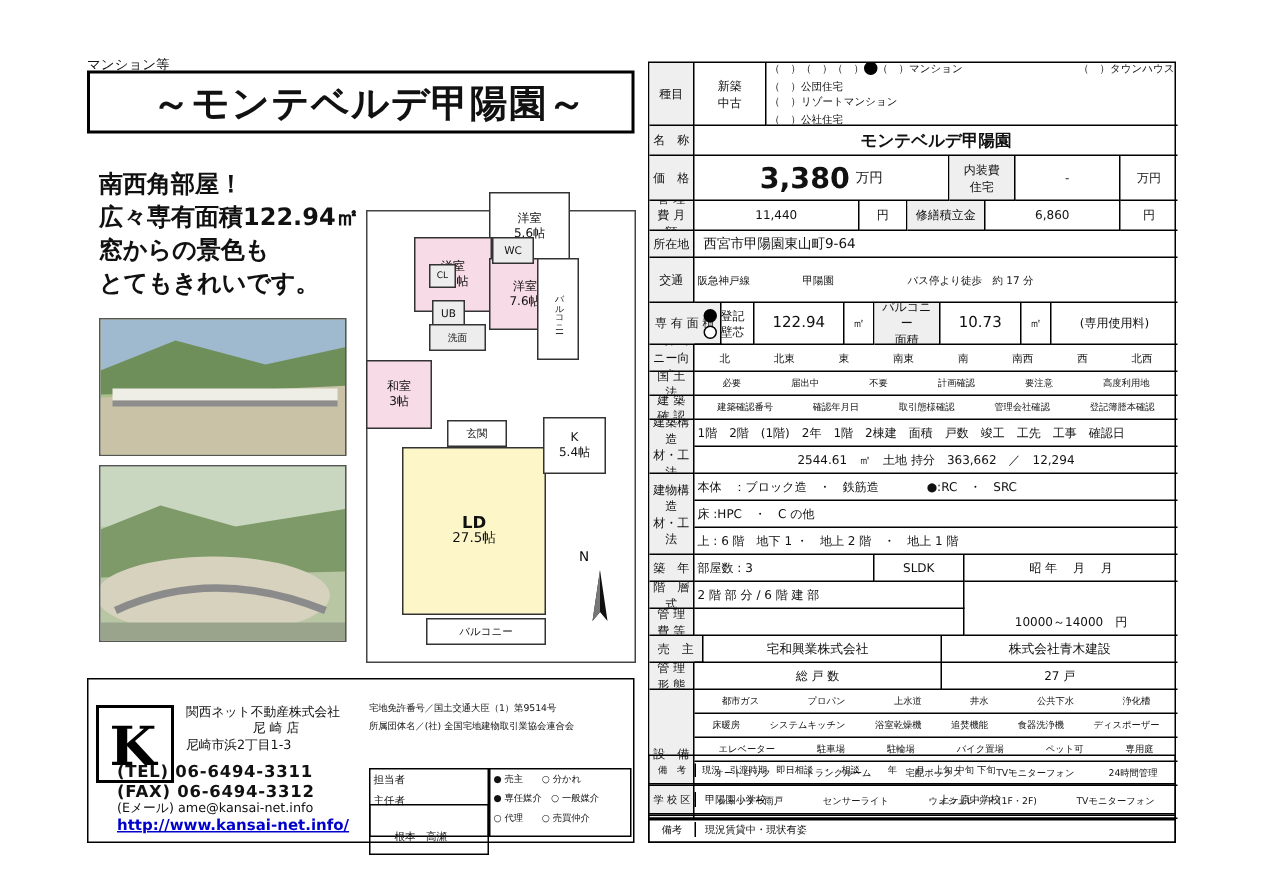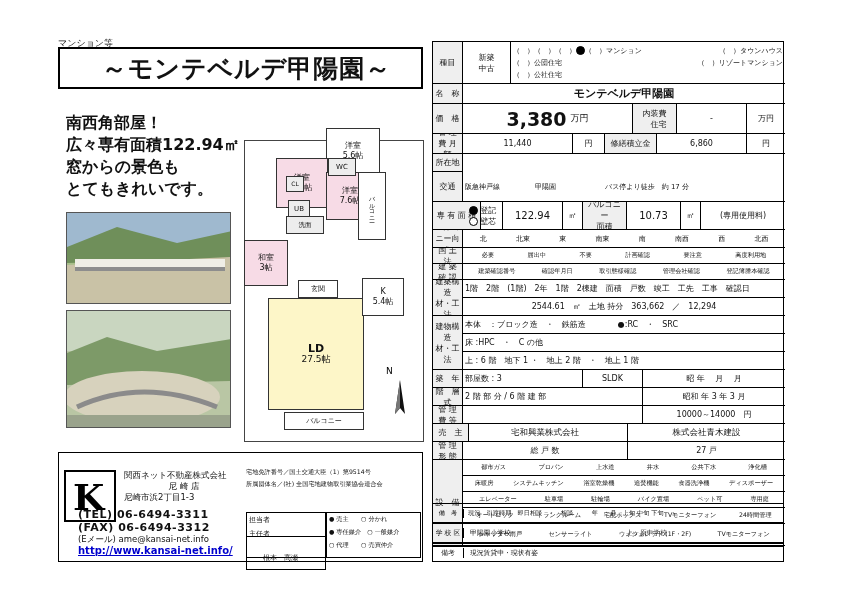--- a/index.html
+++ b/index.html
@@ -187,52 +187,53 @@
     <div class="cell" style="left:30px;top:0;width:48px;height:42px;flex-direction:column;justify-content:center;">
       <div>新築</div>
       <div>中古</div>
     </div>
     <div class="cell" style="left:78px;top:0;width:274px;height:42px;border-right:none;">
       <div style="width:100%;">
         <div class="tiny" style="display:flex;justify-content:space-between;">
           <span>（　）（　）（　）<span class="dot"></span>（　）<span>マンション</span></span>
           <span>（　）<span>タウンハウス</span></span>
         </div>
-        <div class="tiny" style="display:flex;justify-content:space-between;margin-top:2px;">
+        <div class="tiny" style="display:flex;justify-content:space-between;margin-top:2px;flex-direction:column;">
           <span>（　）<span>公団住宅</span></span>
           <span>（　）<span>リゾートマンション</span></span>
         </div>
         <div class="tiny" style="display:flex;justify-content:space-between;margin-top:2px;">
           <span>（　）<span>公社住宅</span></span>
           <span></span>
         </div>
       </div>
     </div>
 
     <div class="cell lbl" style="left:0;top:42px;width:30px;height:20px;">名　称</div>
     <div class="cell c" style="left:30px;top:42px;width:322px;height:20px;border-right:none;font-size:11px;font-weight:bold;">モンテベルデ甲陽園</div>
 
     <div class="cell lbl" style="left:0;top:62px;width:30px;height:30px;">価　格</div>
     <div class="cell c" style="left:30px;top:62px;width:170px;height:30px;">
       <span class="big">3,380</span>
       <span style="font-size:9px;margin-left:4px;">万円</span>
     </div>
-    <div class="cell lbl t6" style="left:200px;top:62px;width:44px;height:30px;white-space:pre-line;text-align:right;">内装費
+    <div class="cell lbl t6" style="left:200px;top:62px;width:44px;height:30px;white-space:pre-line;">内装費
 住宅</div>
     <div class="cell c" style="left:244px;top:62px;width:70px;height:30px;">-</div>
     <div class="cell c tiny" style="left:314px;top:62px;width:38px;height:30px;border-right:none;">万円</div>
 
     <div class="cell lbl t6" style="left:0;top:92px;width:30px;height:20px;">管 理 費 月 額</div>
     <div class="cell c" style="left:30px;top:92px;width:110px;height:20px;">11,440</div>
     <div class="cell c tiny" style="left:140px;top:92px;width:32px;height:20px;">円</div>
     <div class="cell lbl t6" style="left:172px;top:92px;width:52px;height:20px;">修繕積立金</div>
     <div class="cell c" style="left:224px;top:92px;width:90px;height:20px;">6,860</div>
     <div class="cell c tiny" style="left:314px;top:92px;width:38px;height:20px;border-right:none;">円</div>
 
     <div class="cell lbl" style="left:0;top:112px;width:30px;height:18px;">所在地</div>
+    <div class="cell" style="left:30px;top:112px;width:322px;height:18px;border-right:none;font-size:9px;padding-left:6px;">西宮市甲陽園東山町9-64</div>
 
     <div class="cell lbl" style="left:0;top:130px;width:30px;height:30px;">交通</div>
     <div class="cell" style="left:30px;top:130px;width:322px;height:30px;border-right:none;">
       <div style="width:100%;">
         <div class="tiny" style="display:flex;">
           <span style="width:70px;">阪急神戸線</span>
           <span style="width:70px;">甲陽園</span>
           <span>バス停より徒歩　約 17 分</span>
         </div>
       </div>
@@ -298,21 +299,20 @@
     <div class="cell t6" style="left:30px;top:292px;width:322px;height:18px;border-right:none;">床 :HPC　・　C の他</div>
     <div class="cell t6" style="left:30px;top:310px;width:322px;height:18px;border-right:none;">上 : 6 階　地下 1 ・　地上 2 階　・　地上 1 階</div>
 
     <div class="cell lbl t6" style="left:0;top:328px;width:30px;height:18px;">築　年</div>
     <div class="cell t6" style="left:30px;top:328px;width:120px;height:18px;">部屋数 : 3 </div>
     <div class="cell c t6" style="left:150px;top:328px;width:60px;height:18px;">SLDK</div>
     <div class="cell c t6" style="left:210px;top:328px;width:142px;height:18px;border-right:none;">昭 年 　月 　月</div>
 
     <div class="cell lbl t6" style="left:0;top:346px;width:30px;height:18px;">階　層　式</div>
     <div class="cell t6" style="left:30px;top:346px;width:180px;height:18px;">2 階 部 分 / 6 階 建 部</div>
-    <div class="cell c t6" style="left:210px;top:346px;width:142px;height:18px;border-right:none;">昭和 年 3 年 3 月</div>
 
     <div class="cell lbl t6" style="left:0;top:364px;width:30px;height:18px;">管 理 費 等</div>
     <div class="cell c t6" style="left:30px;top:364px;width:180px;height:18px;"></div>
     <div class="cell c t6" style="left:210px;top:364px;width:142px;height:18px;border-right:none;">10000～14000　円</div>
 
     <div class="cell lbl t6" style="left:0;top:382px;width:36px;height:18px;">売　主</div>
     <div class="cell c" style="left:30px;top:382px;width:165px;height:18px;font-size:8.5px;">宅和興業株式会社</div>
     <div class="cell c" style="left:195px;top:382px;width:157px;height:18px;border-right:none;font-size:8.5px;">株式会社青木建設</div>
 
     <div class="cell lbl t6" style="left:0;top:400px;width:30px;height:18px;">管 理 形 態</div>

